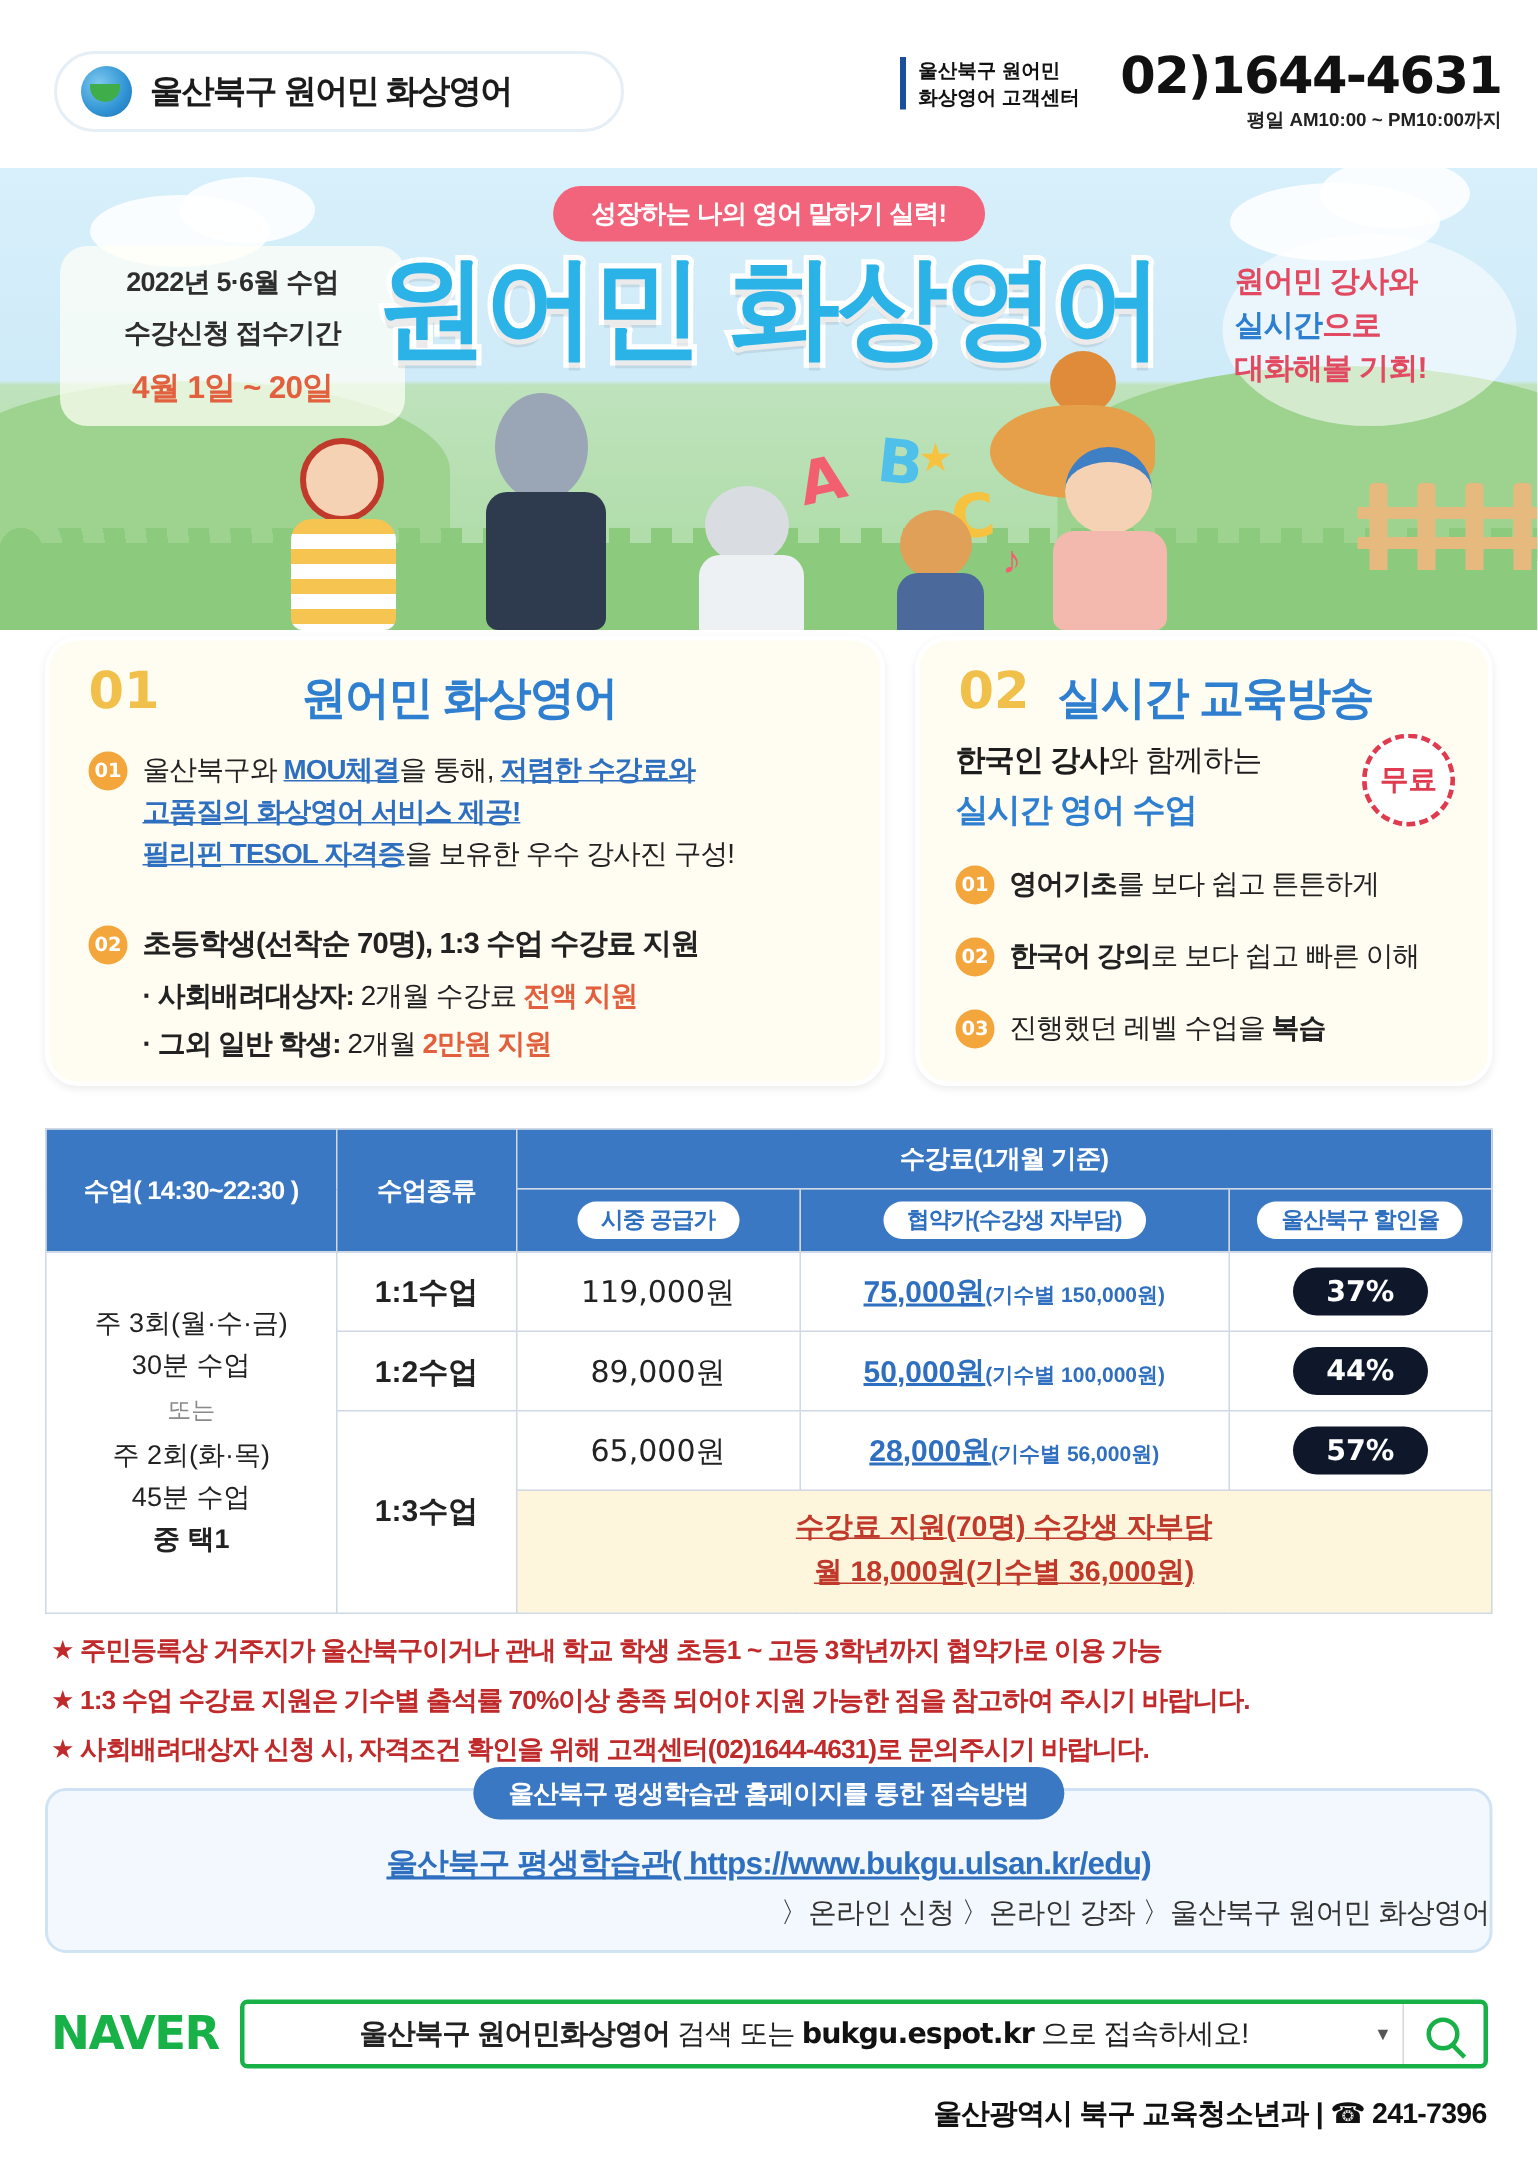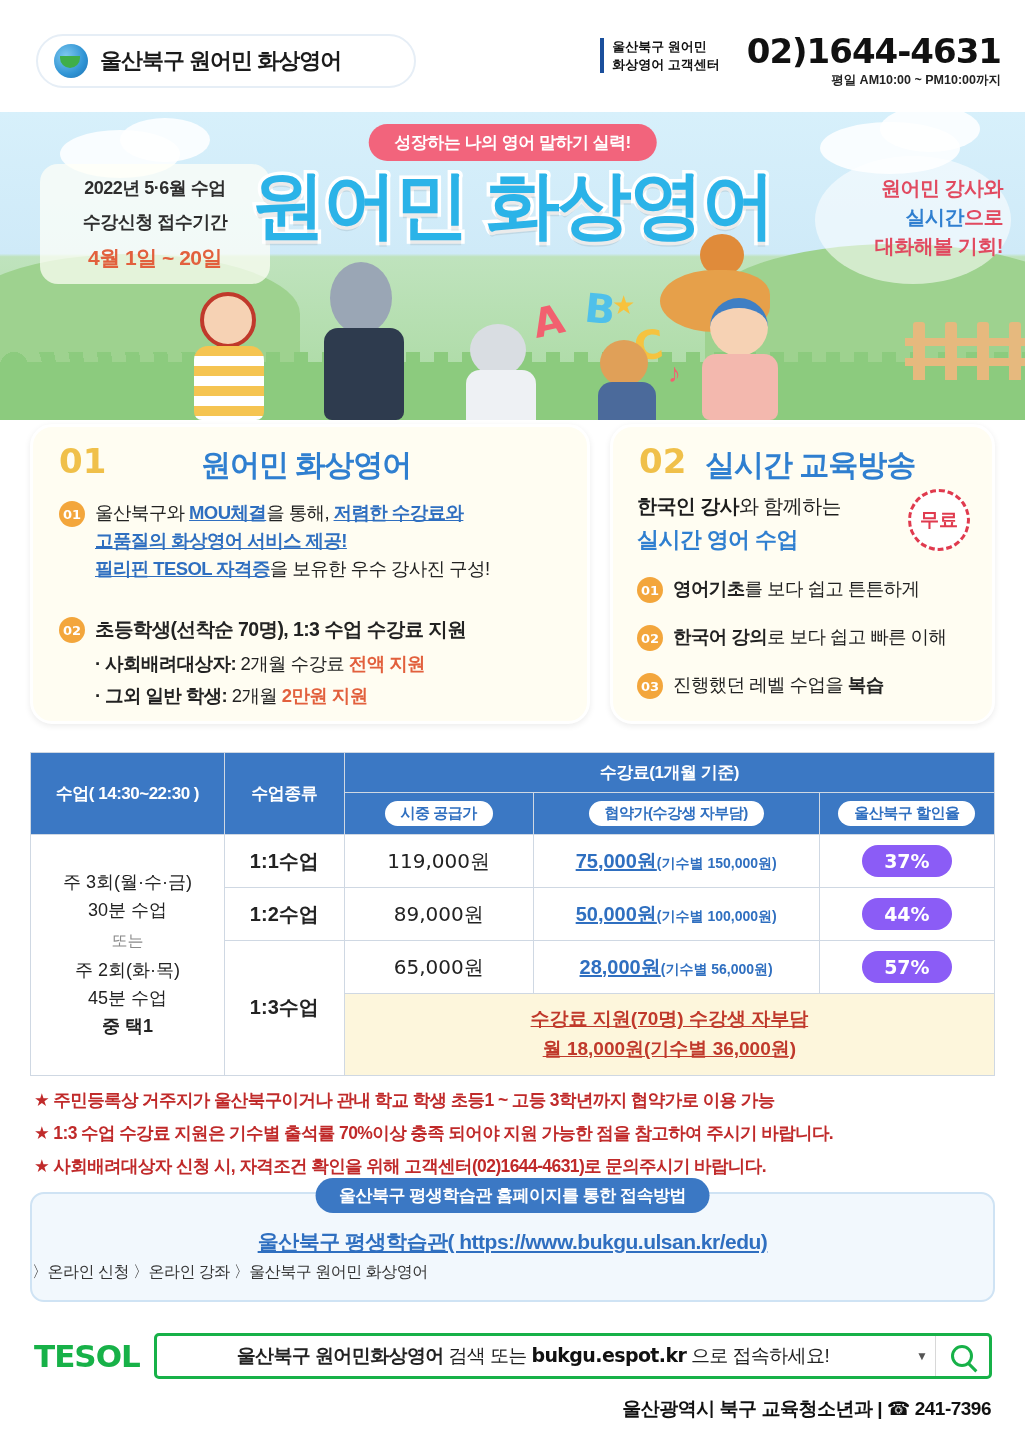--- a/index.html
+++ b/index.html
@@ -87,21 +87,21 @@
   .hero-left-box {
     position: absolute; left: 40px; top: 52px; width: 230px;
     background: rgba(255,255,246,.72); border-radius: 18px; padding: 12px 27px;
     text-align: center;
   }
   .hero-left-box .l1 { font-size: 18px; font-weight: bold; color: #2e2e2e; letter-spacing: -0.5px; }
   .hero-left-box .l2 { font-size: 18px; font-weight: bold; color: #2e2e2e; margin-top: 10px; letter-spacing: -0.5px; }
   .hero-left-box .l3 { font-size: 21px; font-weight: bold; color: #e2603d; margin-top: 10px; letter-spacing: -0.5px; }
 
   .hero-right-text {
-    position: absolute; right: 22px; top: 62px; width: 180px; text-align: right;
+    position: absolute; right: 22px; top: 62px; width: 180px; text-align: left;
     font-size: 20px; font-weight: bold; color: #e14a60; line-height: 1.45; letter-spacing: -0.5px;
   }
   .hero-right-text .hl { color: #2f7fd0; }
   .speech-bubble {
     position: absolute; right: 14px; top: 44px; width: 196px; height: 128px;
     background: rgba(255,255,255,.55); border-radius: 50%;
   }
 
   .abc { position: absolute; font-weight: bold; font-family: "DejaVu Sans", sans-serif; }
   .abc.a { left: 533px; top: 186px; font-size: 40px; color: #f2606f; transform: rotate(-12deg); }
@@ -161,21 +161,21 @@
     display: inline-block; background: #fff; color: #2f6fc0; border-radius: 14px;
     padding: 3px 16px; font-size: 15px; font-weight: bold; letter-spacing: -0.5px;
   }
   .fee td { text-align: center; padding: 10px 6px; background: #fff; color: #222; }
   .td-left { font-size: 18px; line-height: 1.55; color: #222; }
   .td-type { font-size: 20px; font-weight: bold; color: #111; }
   .price { font-size: 20px; font-family: "DejaVu Sans", sans-serif; }
   .price-blue { color: #2f6fc0; font-weight: bold; text-decoration: underline; font-size: 20px; }
   .price-small { font-size: 14px; color: #2f6fc0; font-weight: bold; }
   .pct {
-    display: inline-block; background: #8b5cf6; color: #fff; border-radius: 18px;
+    display: inline-block; background: #0f172a; color: #fff; border-radius: 18px;
     padding: 5px 22px; font-weight: bold; font-size: 19px; font-family: "DejaVu Sans", sans-serif;
   }
   .support-row td {
     background: #fdf6dc; color: #c0392b; font-weight: bold; font-size: 19px; line-height: 1.6;
     text-decoration: underline; padding: 10px;
   }
 
   
   .notes { position: absolute; top: 1088px; left: 34px; width: 960px; }
   .note-line { font-size: 17.5px; color: #c02a2a; font-weight: bold; letter-spacing: -0.6px; margin-bottom: 9px; }
@@ -188,22 +188,22 @@
   .access-pill {
     position: absolute; left: 50%; transform: translateX(-50%); top: -16px;
     background: #3b78c4; color: #fff; font-weight: bold; font-size: 17px;
     padding: 6px 24px; border-radius: 18px; white-space: nowrap; letter-spacing: -0.5px; text-align: center;
   }
   .access-link {
     position: absolute; left: 0; right: 0; top: 34px; text-align: center;
     font-size: 21px; font-weight: bold; color: #2f6fc0; text-decoration: underline; letter-spacing: -0.5px;
   }
   .access-path {
-    position: absolute; left: 0; right: 0; top: 68px; text-align: left;
-    font-size: 16px; color: #333; letter-spacing: -0.5px;
+    position: absolute; left: 0; right: 0; top: 68px; text-align: right;
+    font-size: 19px; color: #333; letter-spacing: -0.5px;
   }
 
   
   .naver-row { position: absolute; top: 1332px; left: 34px; width: 958px; height: 48px; display: flex; align-items: center; gap: 14px; }
   .naver-logo { font-size: 31px; font-weight: bold; color: #17b148; font-family: "DejaVu Sans", sans-serif; letter-spacing: -1px; }
   .naver-box {
     flex: 1; height: 46px; border: 3px solid #17b148; border-radius: 5px; background: #fff;
     display: flex; align-items: center; position: relative;
   }
   .naver-text { flex: 1; text-align: center; font-size: 19px; color: #222; letter-spacing: -0.6px; }
@@ -427,21 +427,21 @@
     <div class="note-line">★ 사회배려대상자 신청 시, 자격조건 확인을 위해 고객센터(02)1644-4631)로 문의주시기 바랍니다.</div>
   </div>
 
   <div class="access">
     <div class="access-pill">울산북구 평생학습관 홈페이지를 통한 접속방법</div>
     <a class="access-link" href="#">울산북구 평생학습관( https://www.bukgu.ulsan.kr/edu)</a>
     <div class="access-path">〉온라인 신청 〉온라인 강좌 〉울산북구 원어민 화상영어</div>
   </div>
 
   <div class="naver-row">
-    <div class="naver-logo">TESOL</div>
+    <div class="naver-logo">NAVER</div>
     <div class="naver-box">
       <div class="naver-text">
         <span class="kw">울산북구 원어민화상영어</span><span> 검색 또는 </span><span class="url">bukgu.espot.kr</span><span> 으로 접속하세요!</span>
       </div>
       <div class="naver-caret">▼</div>
       <div class="naver-search">
           <div class="mag"></div>
         </div>
     </div>
   </div>

